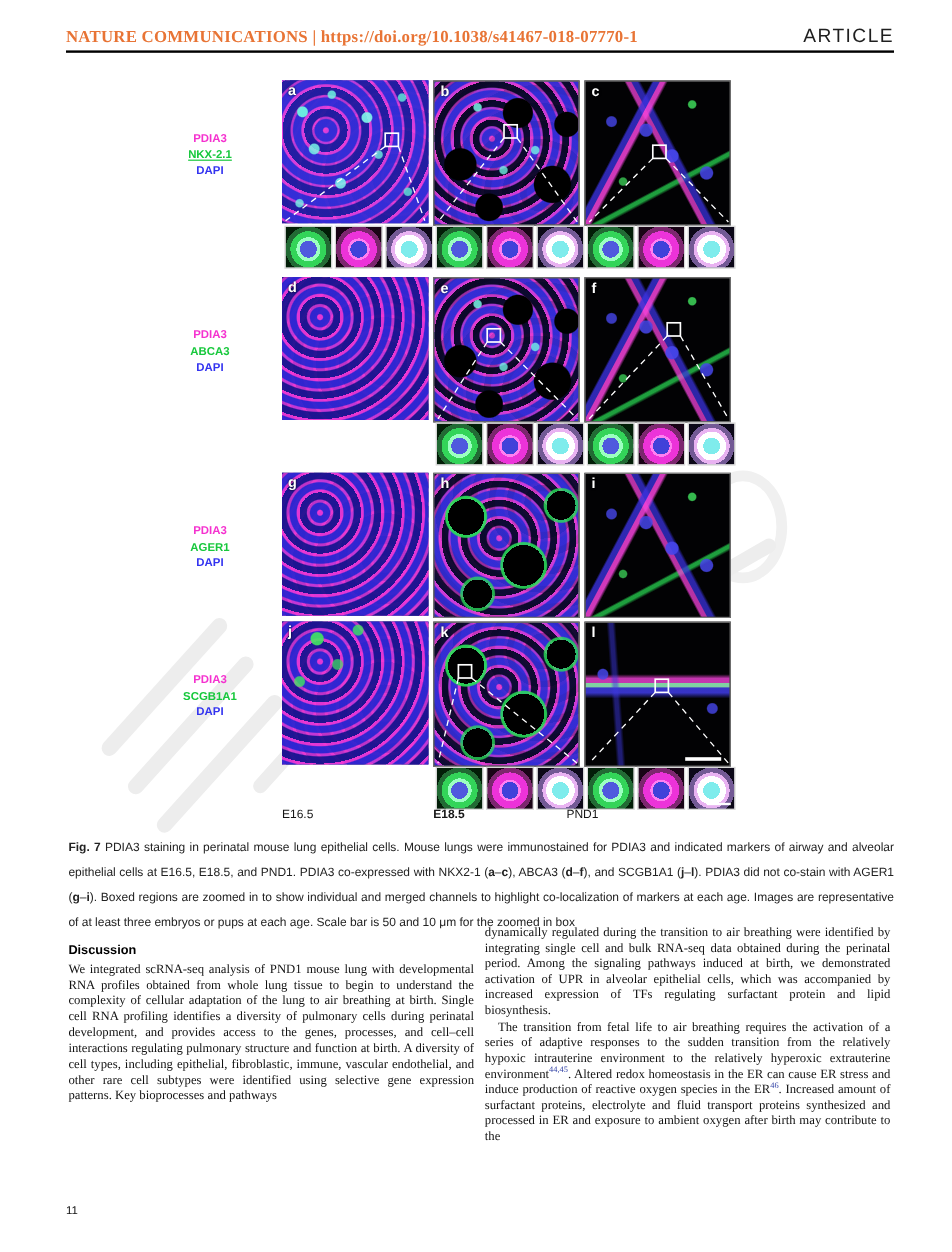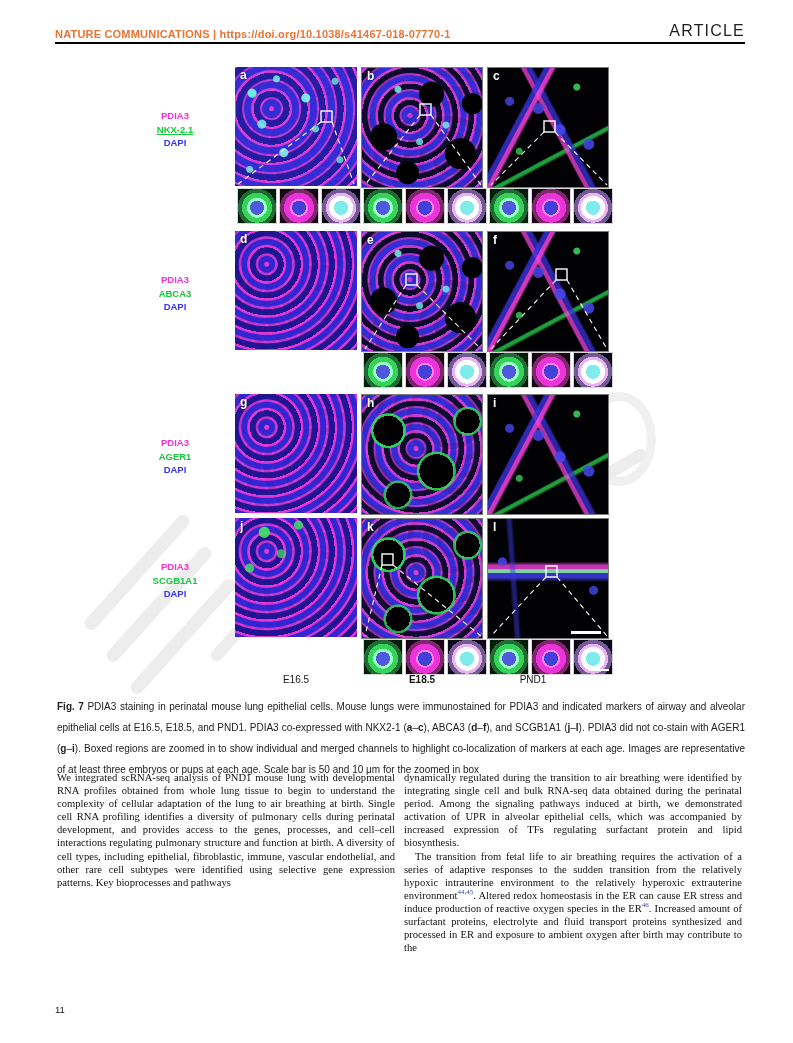--- a/index.html
+++ b/index.html
@@ -1,21 +1,21 @@
 <!DOCTYPE html>
 <html style="--accent: #e87435; --link: #3343a6;"><head>
 <meta charset="utf-8">
 <style>
   html,body{margin:0;padding:0;background:#ffffff;}
   .page{position:relative;width:793px;height:1043px;background:#fff;overflow:hidden;
         font-family:"Liberation Sans",sans-serif;}
   
   .header{position:absolute;left:55px;top:14px;width:690px;height:26px;
           display:flex;justify-content:space-between;align-items:flex-end;}
-  .journal-line{font-size:11px;font-weight:bold;color:var(--accent);letter-spacing:.2px;}
+  .journal-line{font-size:14px;font-weight:bold;color:var(--accent);letter-spacing:.2px;font-family:Liberation Serif, serif;}
   .article-label{font-size:16px;font-weight:400;color:#1f1f1f;letter-spacing:1.2px;}
   .header-rule{position:absolute;left:55px;top:42px;width:690px;height:2px;background:#000;}
   
   .wm{position:absolute;background:#ededed;border-radius:7px;z-index:0;}
   .wm-ring{position:absolute;border:9px solid #f0f0f0;border-radius:50%;background:transparent;z-index:0;}
   
   #figure{position:absolute;left:0;top:0;width:793px;height:700px;z-index:1;}
   .marker-labels{position:absolute;left:118px;width:114px;text-align:center;
                  font-weight:bold;font-size:9.5px;line-height:13.5px;}
   .panel{position:absolute;width:122px;overflow:hidden;background:#000;}
@@ -31,21 +31,21 @@
   .inset-scalebar{position:absolute;right:3px;bottom:3px;width:20px;height:2.5px;background:#fff;}
   .inset.green{background:radial-gradient(circle at 50% 55%, rgba(70,80,220,.95) 0 7px,
       rgba(150,255,190,.95) 7px 10px, rgba(40,210,80,.95) 10px 15px,
       rgba(10,90,30,.9) 15px 19px, #031e08 19px 60px);}
   .inset.magenta{background:radial-gradient(circle at 50% 55%, rgba(55,55,215,.95) 0 7px,
       rgba(255,120,240,.95) 7px 9px, rgba(235,40,215,.95) 9px 15px,
       rgba(110,15,95,.9) 15px 19px, #190416 19px 60px);}
   .inset.merge{background:radial-gradient(circle at 50% 55%, rgba(120,235,235,.95) 0 7px,
       rgba(255,255,255,.98) 7px 12px, rgba(230,170,240,.9) 12px 15px,
       rgba(90,60,130,.85) 15px 19px, #0c0818 19px 60px);}
-  .timepoint{position:absolute;top:674px;width:122px;text-align:center;font-size:10px;color:#161616;}
+  .timepoint{position:absolute;top:674px;width:122px;text-align:left;font-size:10px;color:#161616;}
   
   .tex-dense{background-color:#1c1670;background-image:
     radial-gradient(circle at 14% 22%, rgba(110,245,225,.95) 0 4px, transparent 5px),
     radial-gradient(circle at 34% 10%, rgba(110,245,225,.85) 0 3px, transparent 4px),
     radial-gradient(circle at 58% 26%, rgba(130,250,235,.9) 0 4px, transparent 5px),
     radial-gradient(circle at 82% 12%, rgba(100,240,220,.8) 0 3px, transparent 4px),
     radial-gradient(circle at 22% 48%, rgba(120,245,230,.85) 0 4px, transparent 5px),
     radial-gradient(circle at 66% 52%, rgba(110,240,225,.8) 0 3px, transparent 4px),
     radial-gradient(circle at 40% 72%, rgba(130,250,235,.85) 0 4px, transparent 5px),
     radial-gradient(circle at 86% 78%, rgba(100,235,215,.8) 0 3px, transparent 4px),
@@ -262,20 +262,21 @@
         </div>
       </div>
       <div class="timepoint" style="left: 235px;">E16.5</div>
       <div class="timepoint" style="left: 361px; font-weight: bold;">E18.5</div>
       <div class="timepoint" style="left: 472px;">PND1</div>
     </div>
 
   <div class="caption" id="caption"><b>Fig. 7</b><span> PDIA3 staining in perinatal mouse lung epithelial cells. Mouse lungs were immunostained for PDIA3 and indicated markers of airway and alveolar epithelial cells at E16.5, E18.5, and PND1. PDIA3 co-expressed with NKX2-1 (</span><b>a</b><span>–</span><b>c</b><span>), ABCA3 (</span><b>d</b><span>–</span><b>f</b><span>), and SCGB1A1 (</span><b>j</b><span>–</span><b>l</b><span>). PDIA3 did not co-stain with AGER1 (</span><b>g</b><span>–</span><b>i</b><span>). Boxed regions are zoomed in to show individual and merged channels to highlight co-localization of markers at each age. Images are representative of at least three embryos or pups at each age. Scale bar is 50 and 10&nbsp;μm for the zoomed in box</span></div>
 
   <div class="col col-left" id="col-left">
+      <h3>Discussion</h3>
       <p><span>We integrated scRNA-seq analysis of PND1 mouse lung with developmental RNA profiles obtained from whole lung tissue to begin to understand the complexity of cellular adaptation of the lung to air breathing at birth. Single cell RNA profiling identifies a diversity of pulmonary cells during perinatal development, and provides access to the genes, processes, and cell–cell interactions regulating pulmonary structure and function at birth. A diversity of cell types, including epithelial, fibroblastic, immune, vascular endothelial, and other rare cell subtypes were identified using selective gene expression patterns. Key bioprocesses and pathways</span></p>
     </div>
   <div class="col col-right" id="col-right">
       <p><span>dynamically regulated during the transition to air breathing were identified by integrating single cell and bulk RNA-seq data obtained during the perinatal period. Among the signaling pathways induced at birth, we demonstrated activation of UPR in alveolar epithelial cells, which was accompanied by increased expression of TFs regulating surfactant protein and lipid biosynthesis.</span></p>
       <p class="indent"><span>The transition from fetal life to air breathing requires the activation of a series of adaptive responses to the sudden transition from the relatively hypoxic intrauterine environment to the relatively hyperoxic extrauterine environment</span><span class="sup">44,45</span><span>. Altered redox homeostasis in the ER can cause ER stress and induce production of reactive oxygen species in the ER</span><span class="sup">46</span><span>. Increased amount of surfactant proteins, electrolyte and fluid transport proteins synthesized and processed in ER and exposure to ambient oxygen after birth may contribute to the</span></p>
     </div>
 
   <div class="footer">
     <span class="page-num">11</span>
   </div>

